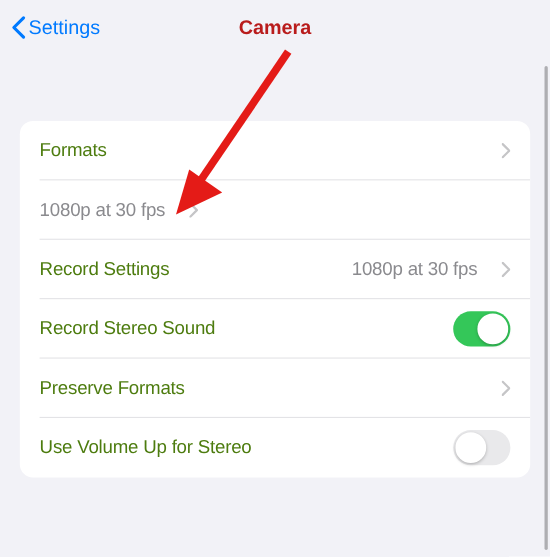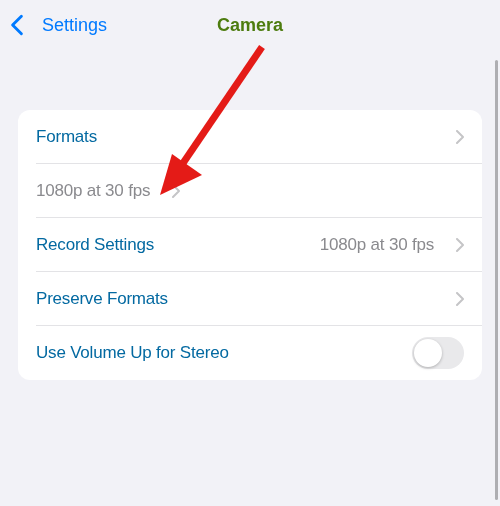--- a/index.html
+++ b/index.html
@@ -21,34 +21,34 @@
       display: flex;
       align-items: center;
       position: relative;
       padding: 0 10px;
     }
     .back-btn {
       display: flex;
       align-items: center;
       color: #007aff;
       font-size: 18px;
-      gap: 18px;
+      gap: 2px;
     }
     .back-chevron {
       width: 14px;
       height: 22px;
     }
     .title {
       position: absolute;
       left: 0;
       right: 0;
       text-align: center;
       font-size: 18px;
       font-weight: 600;
-      color: #4d7c0f;
+      color: #b91c1c;
       pointer-events: none;
     }
     .list-container {
       margin: 60px 18px 0 18px;
       background: #fff;
       border-radius: 12px;
       overflow: hidden;
     }
     .row {
       display: flex;
@@ -62,21 +62,21 @@
       position: absolute;
       left: 18px;
       right: 0;
       bottom: 0;
       height: 1px;
       background: #e3e3e6;
     }
     .row-label {
       flex: 1;
       font-size: 17px;
-      color: #0369a1;
+      color: #4d7c0f;
       letter-spacing: -0.2px;
     }
     .row-detail {
       font-size: 17px;
       color: #8a8a8e;
       margin-right: 22px;
       letter-spacing: -0.2px;
     }
     .chevron-right {
       width: 8px;
@@ -159,20 +159,26 @@
 
 
   <div class="row">
     <span class="row-label">Record Settings</span>
     <span class="row-detail">1080p at 30 fps</span>
     <svg class="chevron-right" viewBox="0 0 8 14" fill="none">
       <path d="M1 1 L7 7 L1 13" stroke="#c5c5c7" stroke-width="2" stroke-linecap="round" stroke-linejoin="round"></path>
     </svg>
   </div>
 
+  <div class="row">
+    <span class="row-label">Record Stereo Sound</span>
+    <div class="toggle on">
+      <div class="toggle-knob"></div>
+    </div>
+  </div>
 
   <div class="row">
     <span class="row-label">Preserve Formats</span>
     <svg class="chevron-right" viewBox="0 0 8 14" fill="none">
       <path d="M1 1 L7 7 L1 13" stroke="#c5c5c7" stroke-width="2" stroke-linecap="round" stroke-linejoin="round"></path>
     </svg>
   </div>
 
   <div class="row">
     <span class="row-label">Use Volume Up for Stereo</span>

